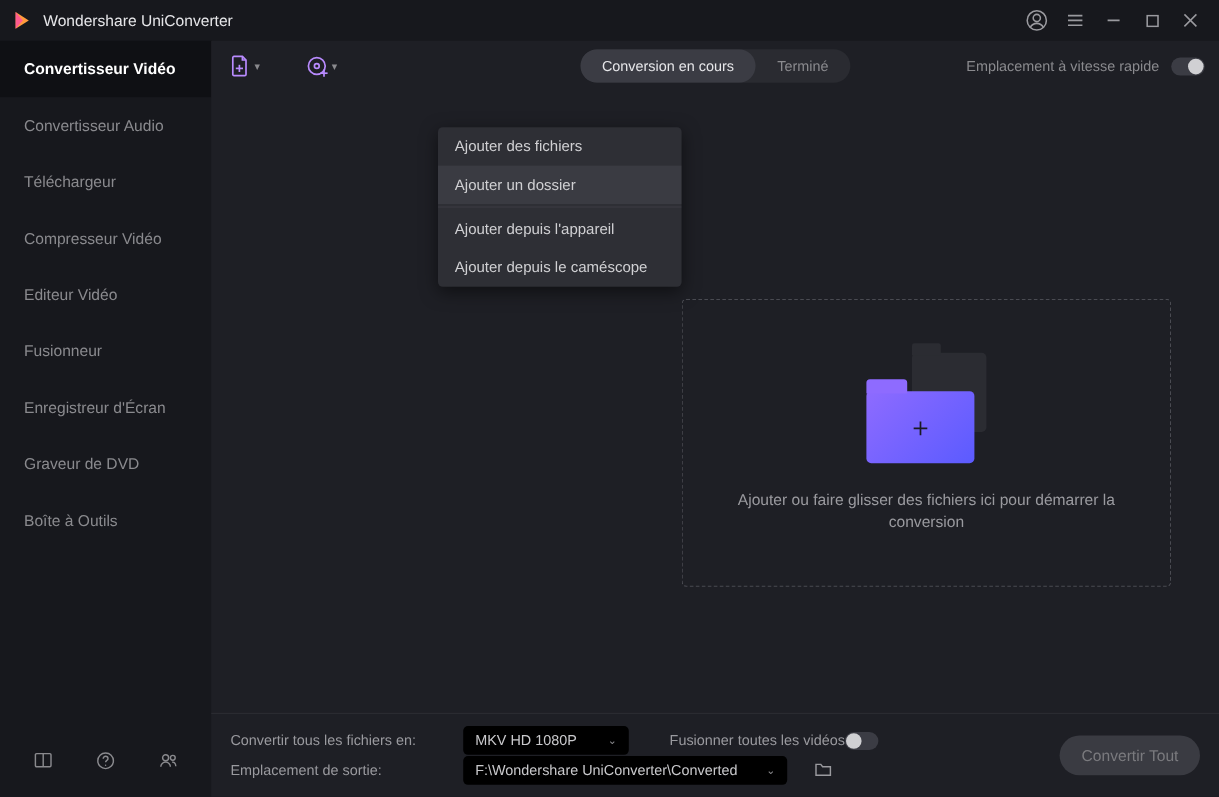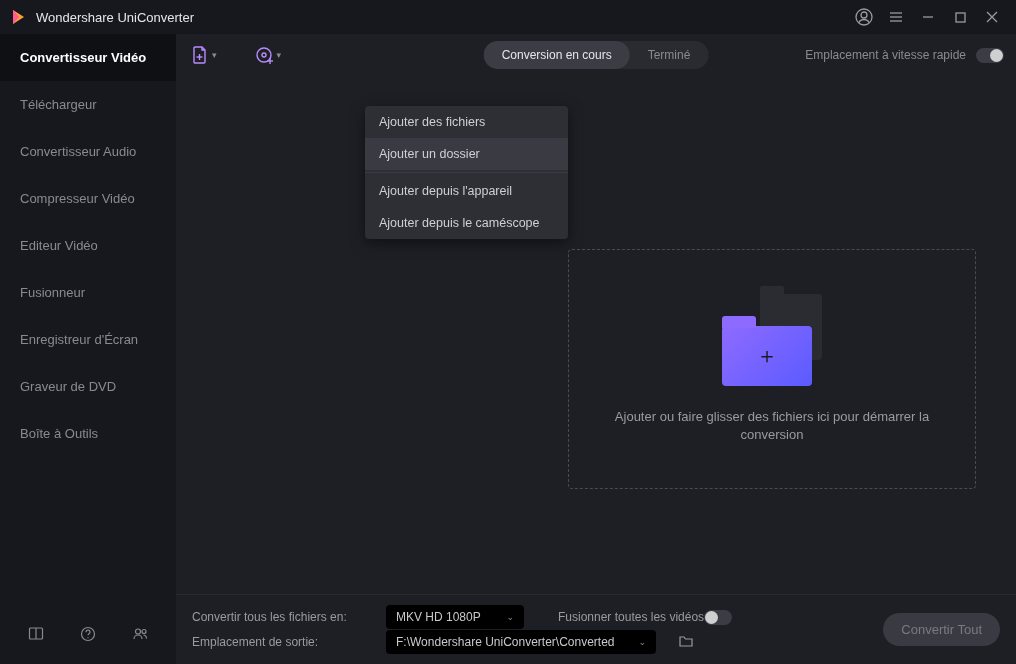--- a/index.html
+++ b/index.html
@@ -91,22 +91,22 @@
     <svg width="12" height="12" viewBox="0 0 12 12" stroke="#9a9a9f" stroke-width="1.3">
         <line x1="1" y1="1" x2="11" y2="11"></line>
         <line x1="11" y1="1" x2="1" y2="11"></line>
       </svg>
   </span>
 </div>
 
 <div class="body">
   <div class="sidebar">
     <div class="item active">Convertisseur Vidéo</div>
+    <div class="item">Convertisseur Audio</div>
     <div class="item">Téléchargeur</div>
-    <div class="item">Convertisseur Audio</div>
     <div class="item">Compresseur Vidéo</div>
     <div class="item">Editeur Vidéo</div>
     <div class="item">Fusionneur</div>
     <div class="item">Enregistreur d'Écran</div>
     <div class="item">Graveur de DVD</div>
     <div class="item">Boîte à Outils</div>
     <div class="flex"></div>
     <div class="bottom">
       <span class="bicon">
         <svg width="16" height="16" viewBox="0 0 16 16" fill="none" stroke="currentColor" stroke-width="1.2">

